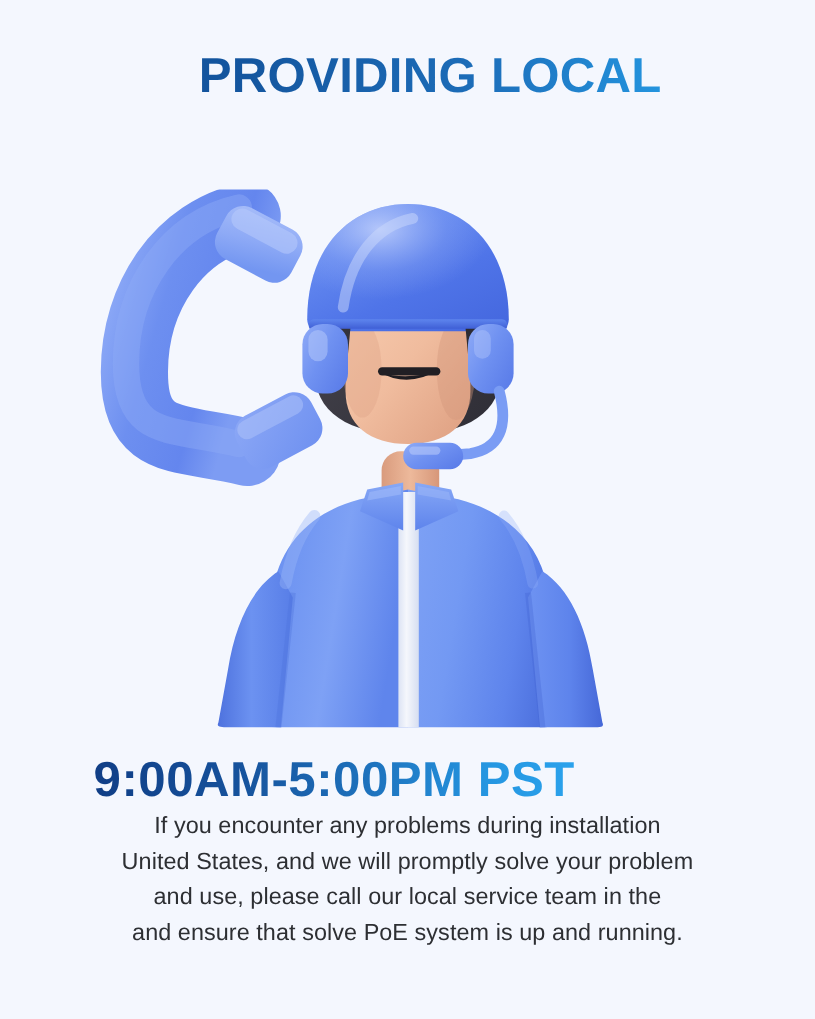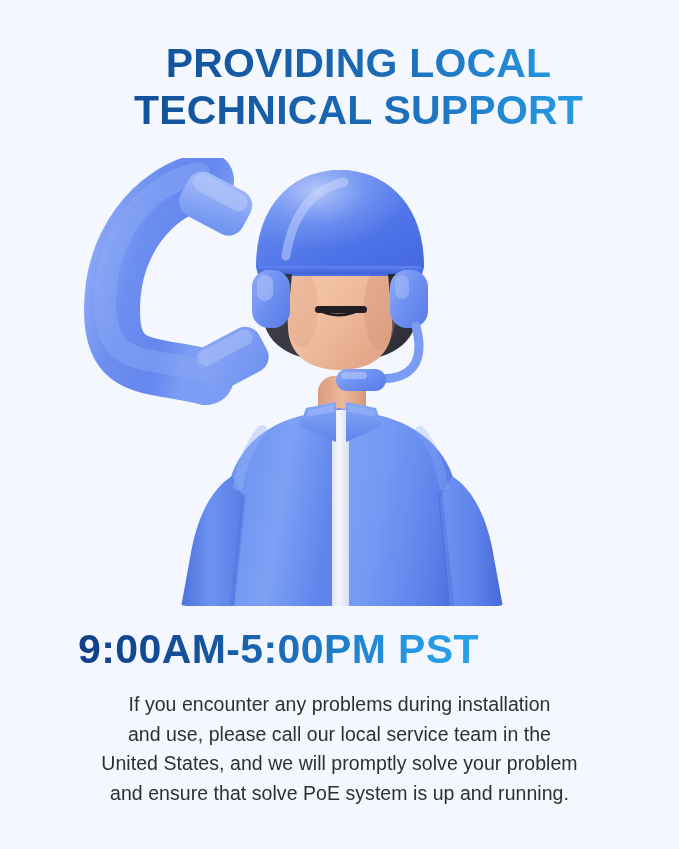--- a/index.html
+++ b/index.html
@@ -73,39 +73,38 @@
     -webkit-background-clip:text;
     background-clip:text;
     color:transparent;
     -webkit-text-fill-color:transparent;
     white-space:nowrap;
   }
 
   
   .body-copy {
     position:absolute;
-    top:690px;
+    top:674px;
     left:0;
     width:679px;
     text-align:center;
     color:#2D2F33;
     font-size:19.5px;
     line-height:1.52;
     letter-spacing:0.05px;
   }
   .body-copy .p-line { display:block; white-space:nowrap; }
 </style>
 </head>
 <body>
 
 <div class="poster">
 
   <div class="heading">
     <span class="line">PROVIDING LOCAL</span>
-    <span class="line">TECHNICAL SUPPORT</span>
   </div>
 
   <div class="illustration">
     <svg width="679" height="450" viewBox="0 0 679 450" xmlns="http://www.w3.org/2000/svg">
       <defs>
 
         <linearGradient id="phoneBody" x1="0" y1="0" x2="1" y2="0.6">
           <stop offset="0%" stop-color="#8AA7F6"></stop>
           <stop offset="35%" stop-color="#6D8FF0"></stop>
           <stop offset="75%" stop-color="#6486EE"></stop>
@@ -326,18 +325,18 @@
       </g>
     </svg>
   </div>
 
   <div class="hours">
     <span class="hours-text">9:00AM-5:00PM PST</span>
   </div>
 
   <div class="body-copy">
     <span class="p-line">If you encounter any problems during installation</span>
+    <span class="p-line">United States, and we will promptly solve your problem</span>
     <span class="p-line">and use, please call our local service team in the</span>
-    <span class="p-line">United States, and we will promptly solve your problem</span>
     <span class="p-line">and ensure that solve PoE system is up and running.</span>
   </div>
 
 </div>
 
 </body></html>

